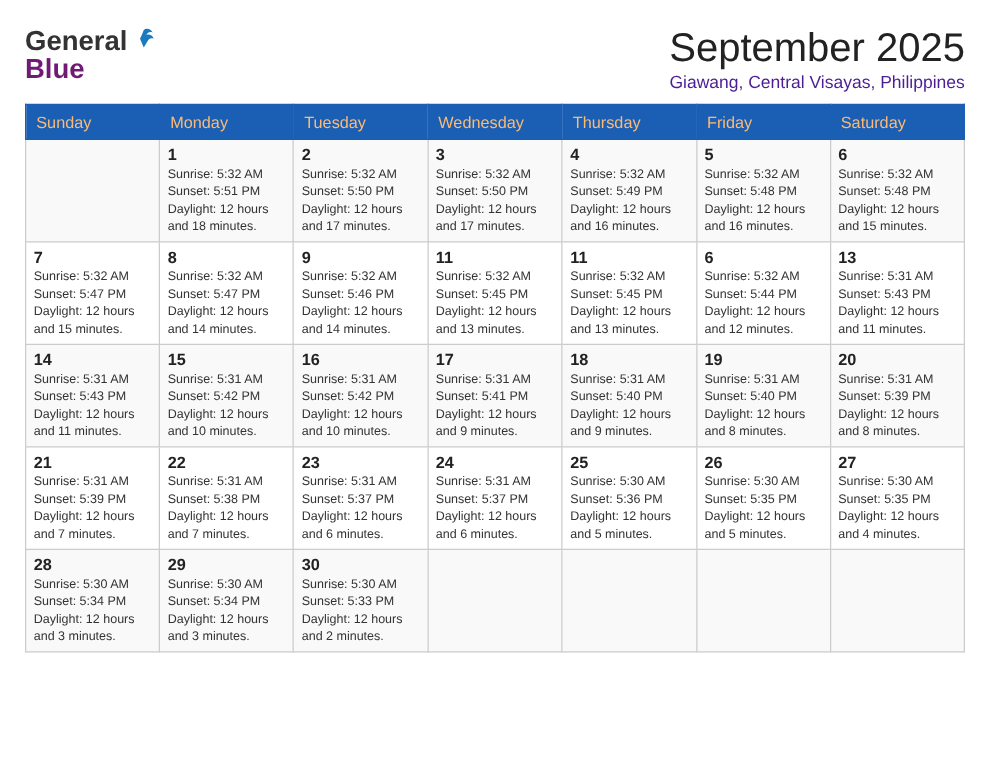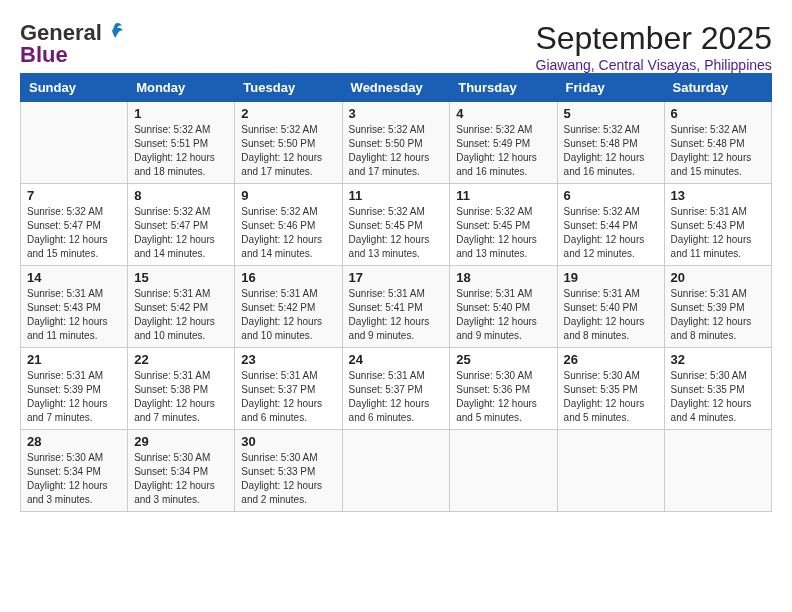--- a/index.html
+++ b/index.html
@@ -7,20 +7,21 @@
       font-family: Arial, sans-serif;
       background: #fff;
       width: 792px;
       min-height: 612px;
       padding: 20px;
     }
     .header {
       display: flex;
       justify-content: space-between;
       align-items: flex-start;
+      margin-bottom: 10px;
     }
     .logo {
       display: flex;
       flex-direction: column;
       align-items: flex-start;
     }
     .logo-line1 {
       display: flex;
       align-items: center;
     }
@@ -36,23 +37,23 @@
       font-size: 14px;
       color: #4c1d95;
     }
     .calendar {
       width: 100%;
       border-collapse: collapse;
       border: 1px solid #ccc;
     }
     .calendar th {
       background: #1a5fb4;
-      color: #ffffff;
+      color: #fdba74;
       font-size: 13px;
-      font-weight: bold;
+      font-weight: normal;
       padding: 6px 8px;
       text-align: left;
       border: 1px solid #1a5fb4;
     }
     .calendar td {
       vertical-align: top;
       border: 1px solid #ccc;
       padding: 4px 6px;
       width: 108px;
       min-height: 80px;
@@ -296,21 +297,21 @@
 and 5 minutes.</div>
         </td>
         <td>
           <span class="day-number">26</span>
           <div class="day-info" style="white-space: pre-line;">Sunrise: 5:30 AM
 Sunset: 5:35 PM
 Daylight: 12 hours
 and 5 minutes.</div>
         </td>
         <td>
-          <span class="day-number">32</span>
+          <span class="day-number">27</span>
           <div class="day-info" style="white-space: pre-line;">Sunrise: 5:30 AM
 Sunset: 5:35 PM
 Daylight: 12 hours
 and 4 minutes.</div>
         </td>
       </tr>
       <tr>
         <td>
           <span class="day-number">28</span>
           <div class="day-info" style="white-space: pre-line;">Sunrise: 5:30 AM

